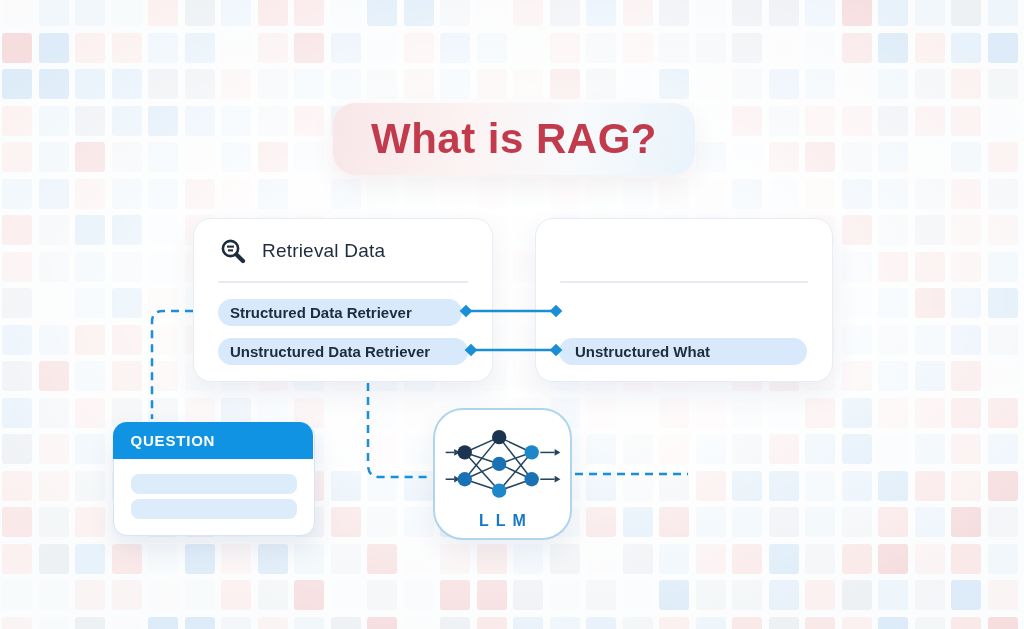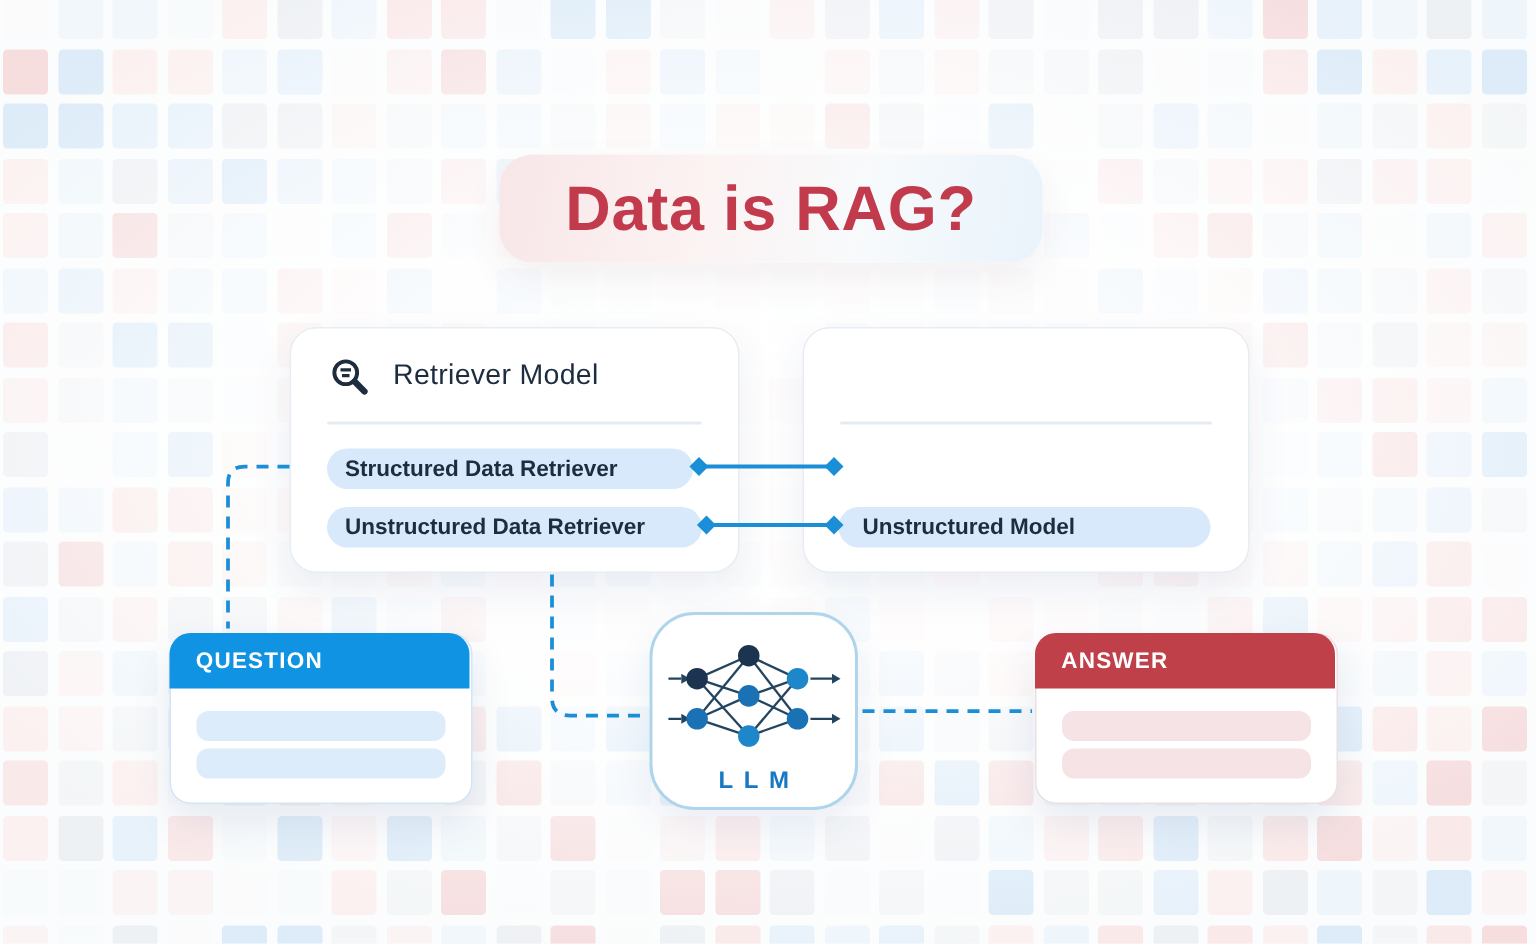--- a/index.html
+++ b/index.html
@@ -608,48 +608,48 @@
       <div class="tile" style="left: 805px; top: 616.5px; background: rgb(249, 230, 230);"></div>
       <div class="tile" style="left: 841.5px; top: 616.5px; background: rgb(251, 239, 239);"></div>
       <div class="tile" style="left: 878px; top: 616.5px; background: rgb(216, 233, 247);"></div>
       <div class="tile" style="left: 914.5px; top: 616.5px; background: rgb(242, 245, 247);"></div>
       <div class="tile" style="left: 951px; top: 616.5px; background: rgb(249, 230, 230);"></div>
       <div class="tile" style="left: 987.5px; top: 616.5px; background: rgb(245, 218, 219);"></div>
     </div>
   <div class="vignette"></div>
 
   <div class="title-box">
-    <h1>Data is RAG?</h1>
+    <h1>What is RAG?</h1>
   </div>
 
   <div class="card" id="retrieval-card">
     <div class="card-head">
       <span class="icon">
         <svg width="27" height="27" viewBox="0 0 27 27">
           <circle cx="10.5" cy="10.5" r="7.6" fill="none" stroke="#1e2c40" stroke-width="2.6"></circle>
           <line x1="7" y1="8.6" x2="14" y2="8.6" stroke="#1e2c40" stroke-width="2.1"></line>
           <line x1="8" y1="12.4" x2="13" y2="12.4" stroke="#1e2c40" stroke-width="2.1"></line>
           <line x1="16.4" y1="16.4" x2="23" y2="23" stroke="#1e2c40" stroke-width="4.2" stroke-linecap="round"></line>
         </svg>
       </span>
-      <span class="card-title">Retriever Model</span>
+      <span class="card-title">Retrieval Data</span>
     </div>
     <div class="divider"></div>
     <div class="pill" id="pill-udr">
       <span>Unstructured Data Retriever</span>
     </div>
     <div class="pill" id="pill-sdr">
       <span>Structured Data Retriever</span>
     </div>
   </div>
 
   <div class="card" id="internal-card">
     <div class="divider"></div>
     <div class="pill" id="pill-ud">
-      <span>Unstructured Model</span>
+      <span>Unstructured What</span>
     </div>
   </div>
 
   <div class="qa-card" id="question-card">
     <div class="qa-head">QUESTION</div>
     <div class="bar b1"></div>
     <div class="bar b2"></div>
   </div>
 
   <div id="llm-card">
@@ -682,25 +682,20 @@
         <circle cx="58" cy="20" r="7.5" class="nn-dark"></circle>
         <circle cx="58" cy="48" r="7.5" class="nn-blue"></circle>
         <circle cx="58" cy="76" r="7.5" class="nn-lblue"></circle>
         <circle cx="92" cy="36" r="7.5" class="nn-lblue"></circle>
         <circle cx="92" cy="64" r="7.5" class="nn-blue"></circle>
       </svg>
     </span>
     <div class="llm-label">LLM</div>
   </div>
 
-  <div class="qa-card" id="answer-card">
-    <div class="qa-head">ANSWER</div>
-    <div class="bar b1"></div>
-    <div class="bar b2"></div>
-  </div>
 
   <svg id="connectors" width="1024" height="629" viewBox="0 0 1024 629">
     <path class="dash" d="M 193 311 L 163 311 Q 152 311 152 322 L 152 419"></path>
     <path class="dash" d="M 368 383 L 368 465 Q 368 477 380 477 L 430 477"></path>
     <path class="dash" d="M 575 474 L 688 474"></path>
     <line class="solid" x1="466" y1="311" x2="556" y2="311"></line>
     <line class="solid" x1="471" y1="350" x2="556" y2="350"></line>
     <rect class="diamond" x="461.5" y="306.5" width="9" height="9" transform="rotate(45 466 311)"></rect>
     <rect class="diamond" x="551.5" y="306.5" width="9" height="9" transform="rotate(45 556 311)"></rect>
     <rect class="diamond" x="466.5" y="345.5" width="9" height="9" transform="rotate(45 471 350)"></rect>

